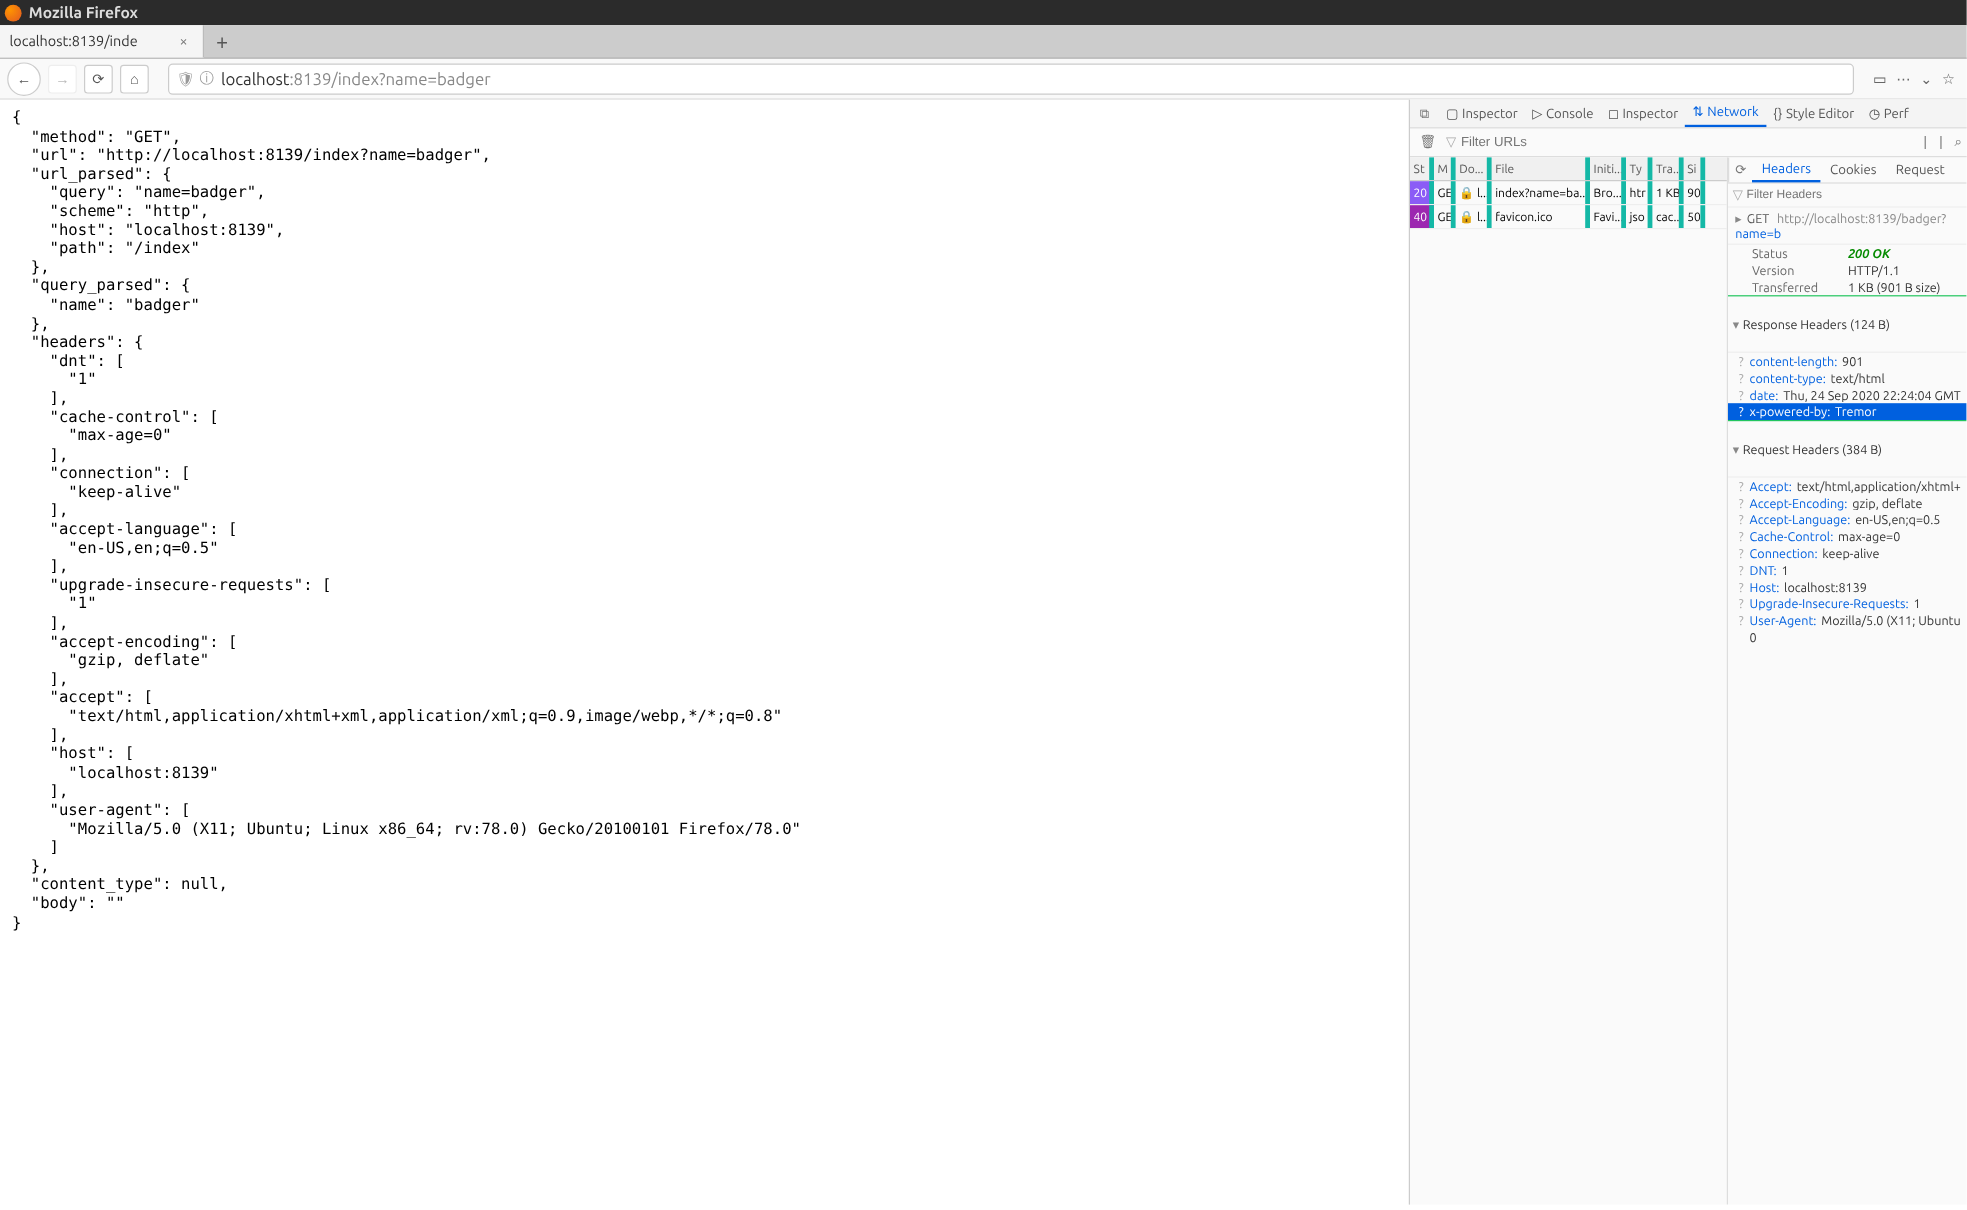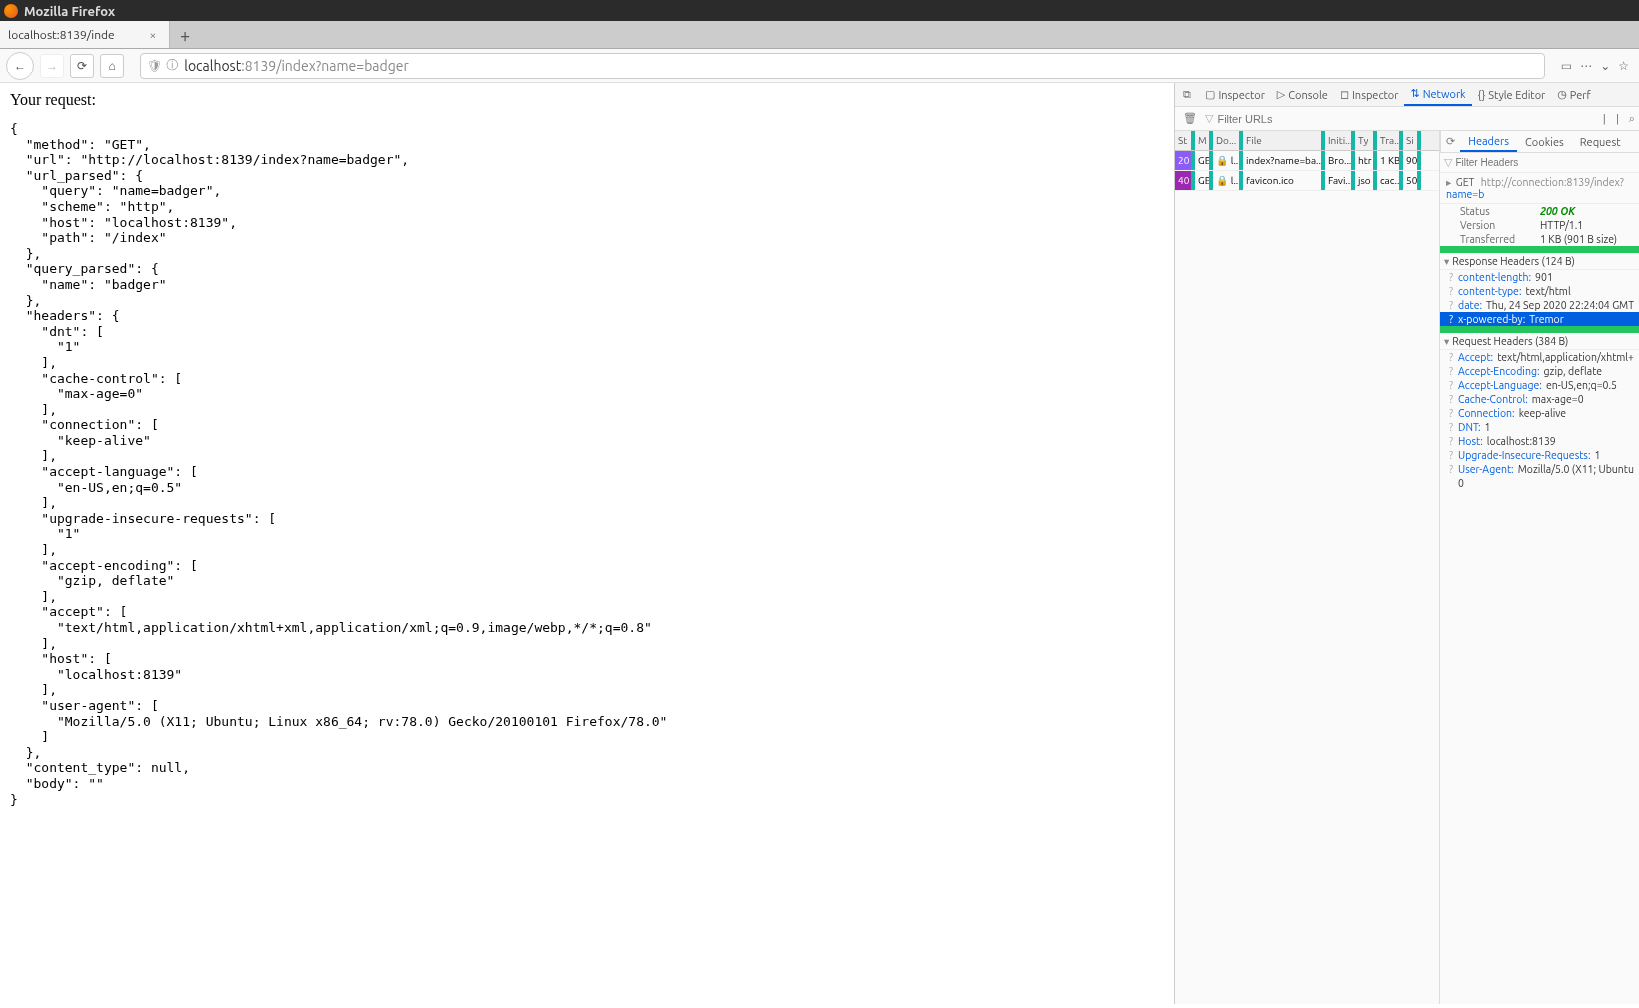--- a/index.html
+++ b/index.html
@@ -83,21 +83,21 @@
   .summary-row .arrow { color: #888; margin-right: 2px; }
   .summary-row .verb { color: #555; margin-right: 4px; }
   .summary-row .urlpart { color: #888; }
   .summary-row .qs { color: #0060df; }
 
   .kv { display: flex; padding: 1px 6px 1px 20px; font-size: 10.5px; }
   .kv .k { color: #666; width: 80px; }
   .kv .v { color: #333; }
   .kv .v.ok { color: #058b00; font-weight: 600; font-style: italic; }
 
-  .sect { padding: 2px 4px; font-size: 10.5px; color: #333; border-top: 7px solid #22c55e; border-bottom: 1px solid #eee; cursor: pointer; }
+  .sect { padding: 17px 4px; font-size: 10.5px; color: #333; border-top: 1px solid #22c55e; border-bottom: 1px solid #eee; cursor: pointer; }
   .sect .tri { color: #888; margin-right: 3px; }
 
   .hdr-line { display: flex; align-items: center; padding: 1px 4px; font-size: 10.5px; }
   .hdr-line .q { width: 14px; color: #aaa; text-align: center; }
   .hdr-line .hk { color: #0060df; margin-right: 4px; }
   .hdr-line .hv { color: #333; overflow: hidden; text-overflow: ellipsis; white-space: nowrap; }
   .hdr-line.hl { background: #0060df; }
   .hdr-line.hl .hk, .hdr-line.hl .hv, .hdr-line.hl .q { color: #fff; }
 </style>
 </head>
@@ -132,21 +132,20 @@
     <span>▭</span>
     <span>⋯</span>
     <span>⌄</span>
     <span>☆</span>
   </div>
 </div>
 
 <div class="main">
 
   <div class="page">
-    <p>Your request:</p>
     <pre>{
   "method": "GET",
   "url": "http://localhost:8139/index?name=badger",
   "url_parsed": {
     "query": "name=badger",
     "scheme": "http",
     "host": "localhost:8139",
     "path": "/index"
   },
   "query_parsed": {
@@ -250,21 +249,21 @@
           <div class="dtab">Request</div>
         </div>
         <div class="filter-headers">
           <span style="color:#aaa;margin-right:3px;">▽</span>
           <input placeholder="Filter Headers" style="">
         </div>
 
         <div class="summary-row">
           <span class="arrow">▸</span>
           <span class="verb">GET</span>
-          <span class="urlpart">http://connection:8139/index?</span><span class="qs">name=b</span>
+          <span class="urlpart">http://localhost:8139/badger?</span><span class="qs">name=b</span>
         </div>
 
         <div class="kv">
             <span class="k">Status</span>
             <span class="v ok">200 OK</span>
           </div>
         <div class="kv">
             <span class="k">Version</span>
             <span class="v">HTTP/1.1</span>
           </div>

